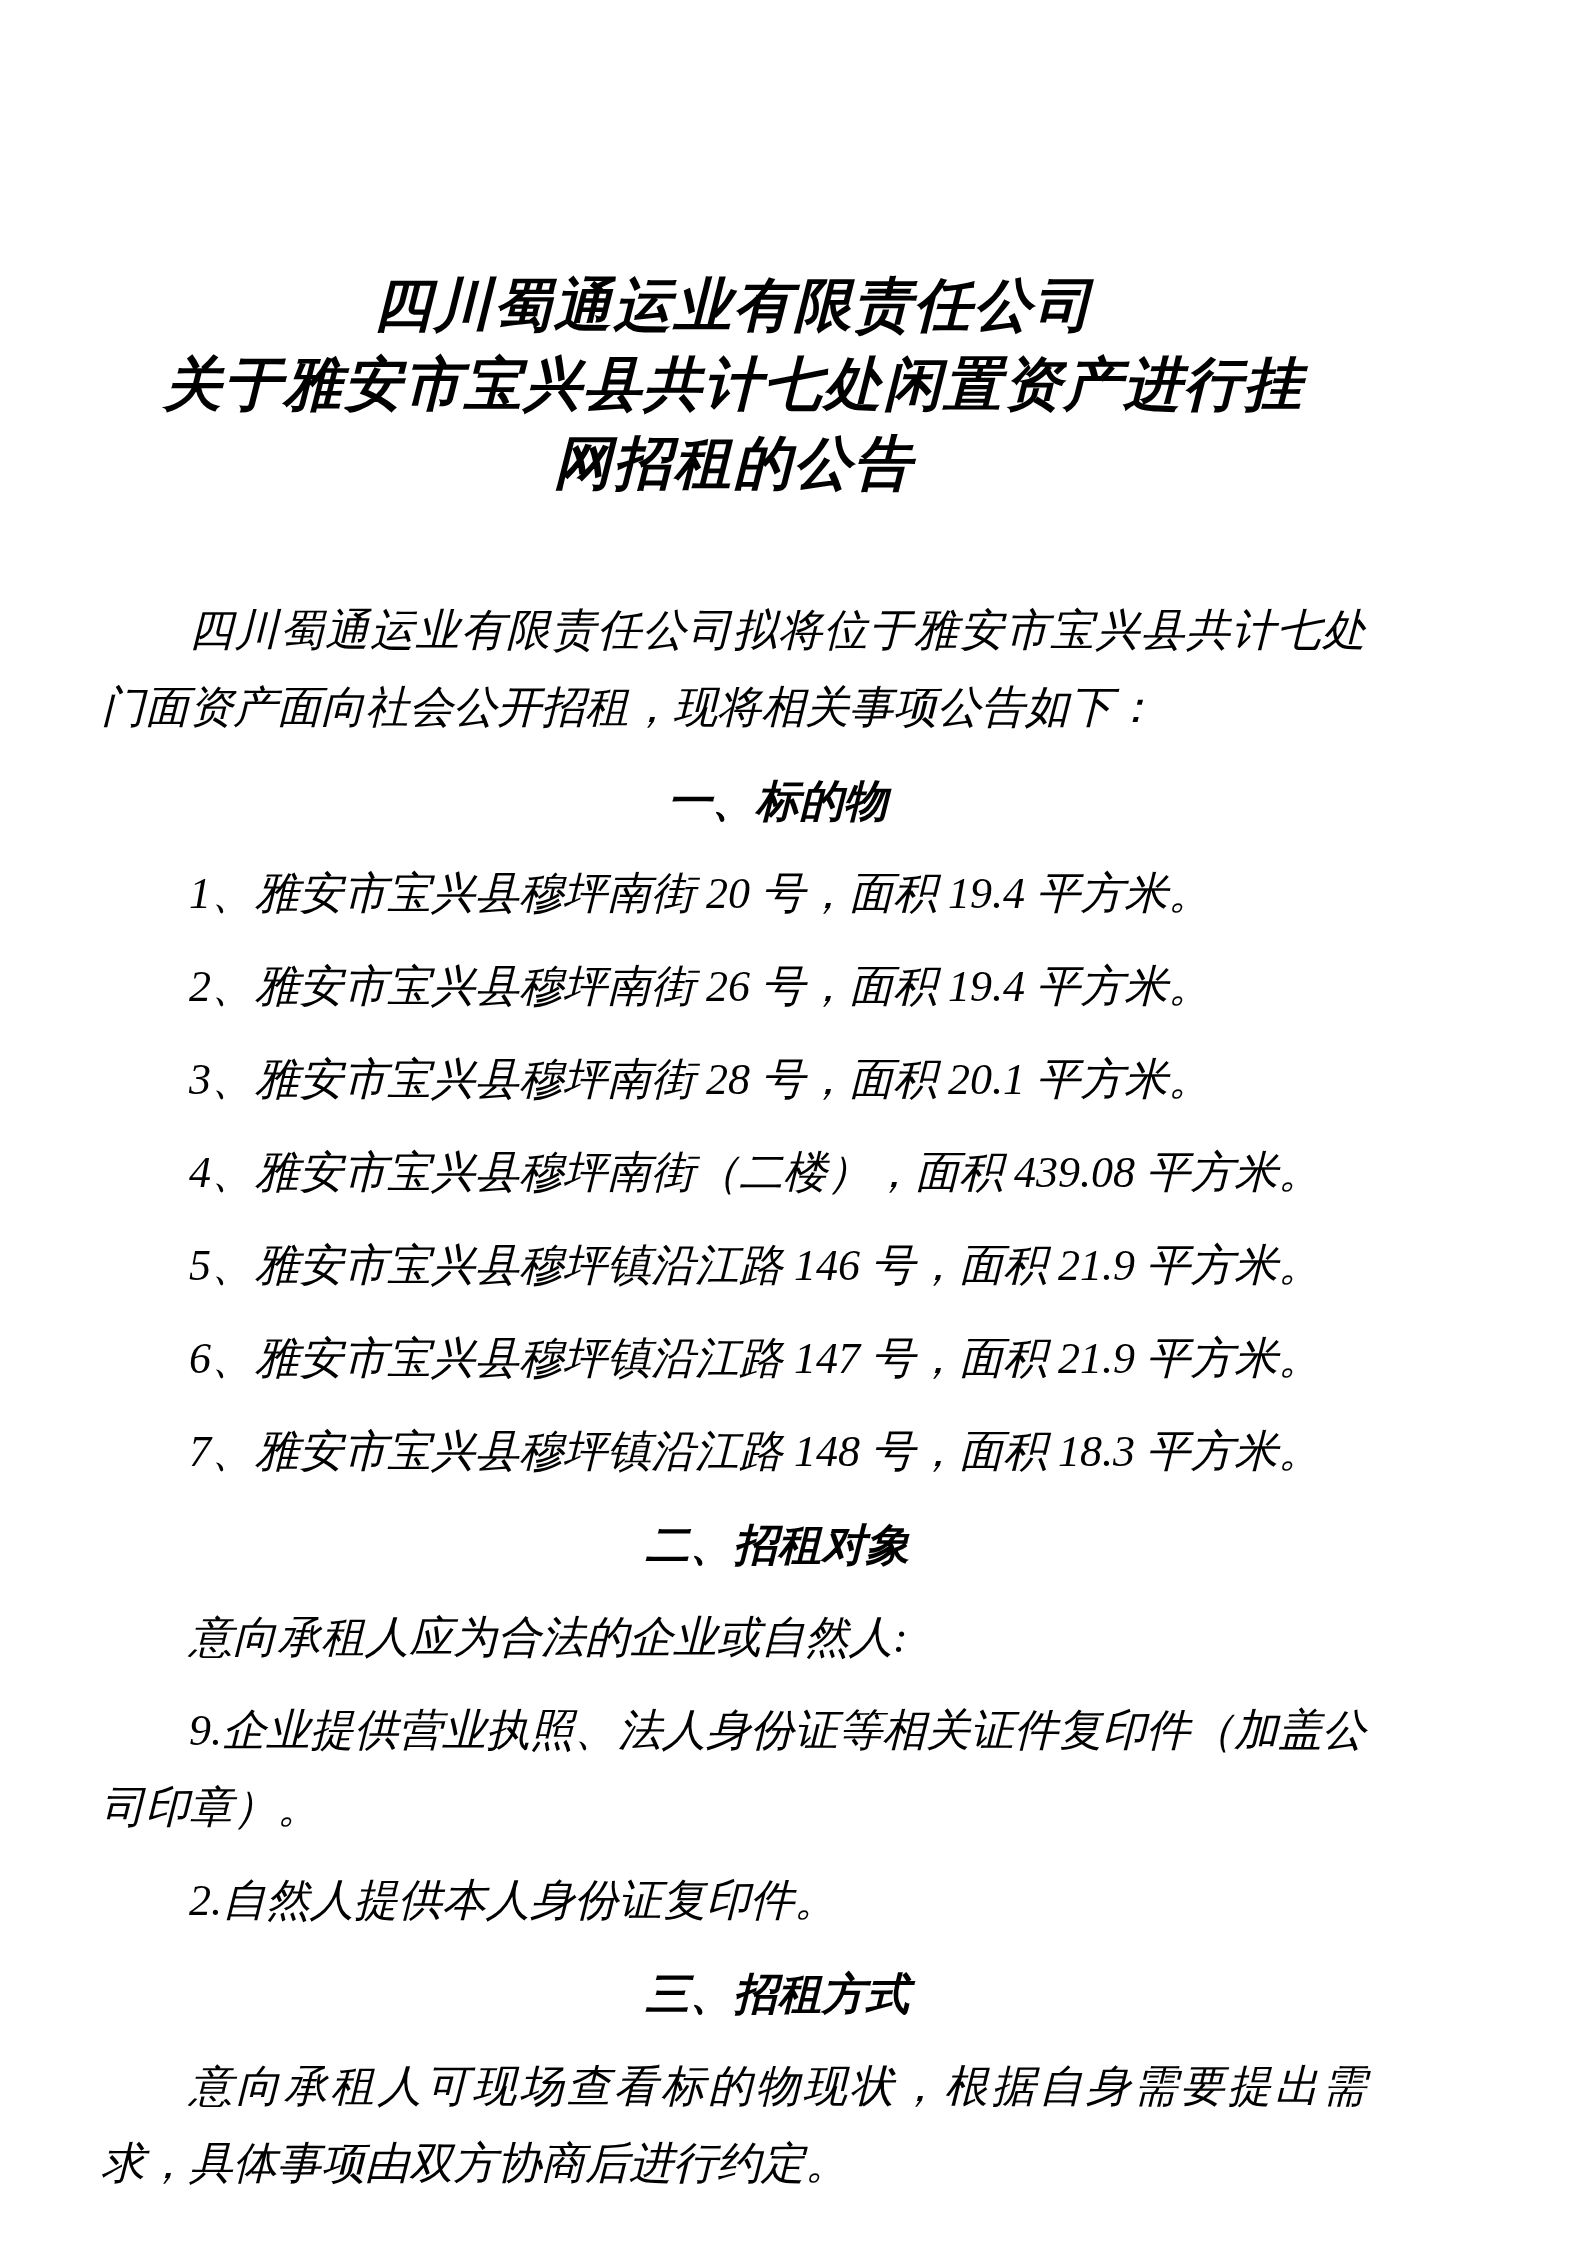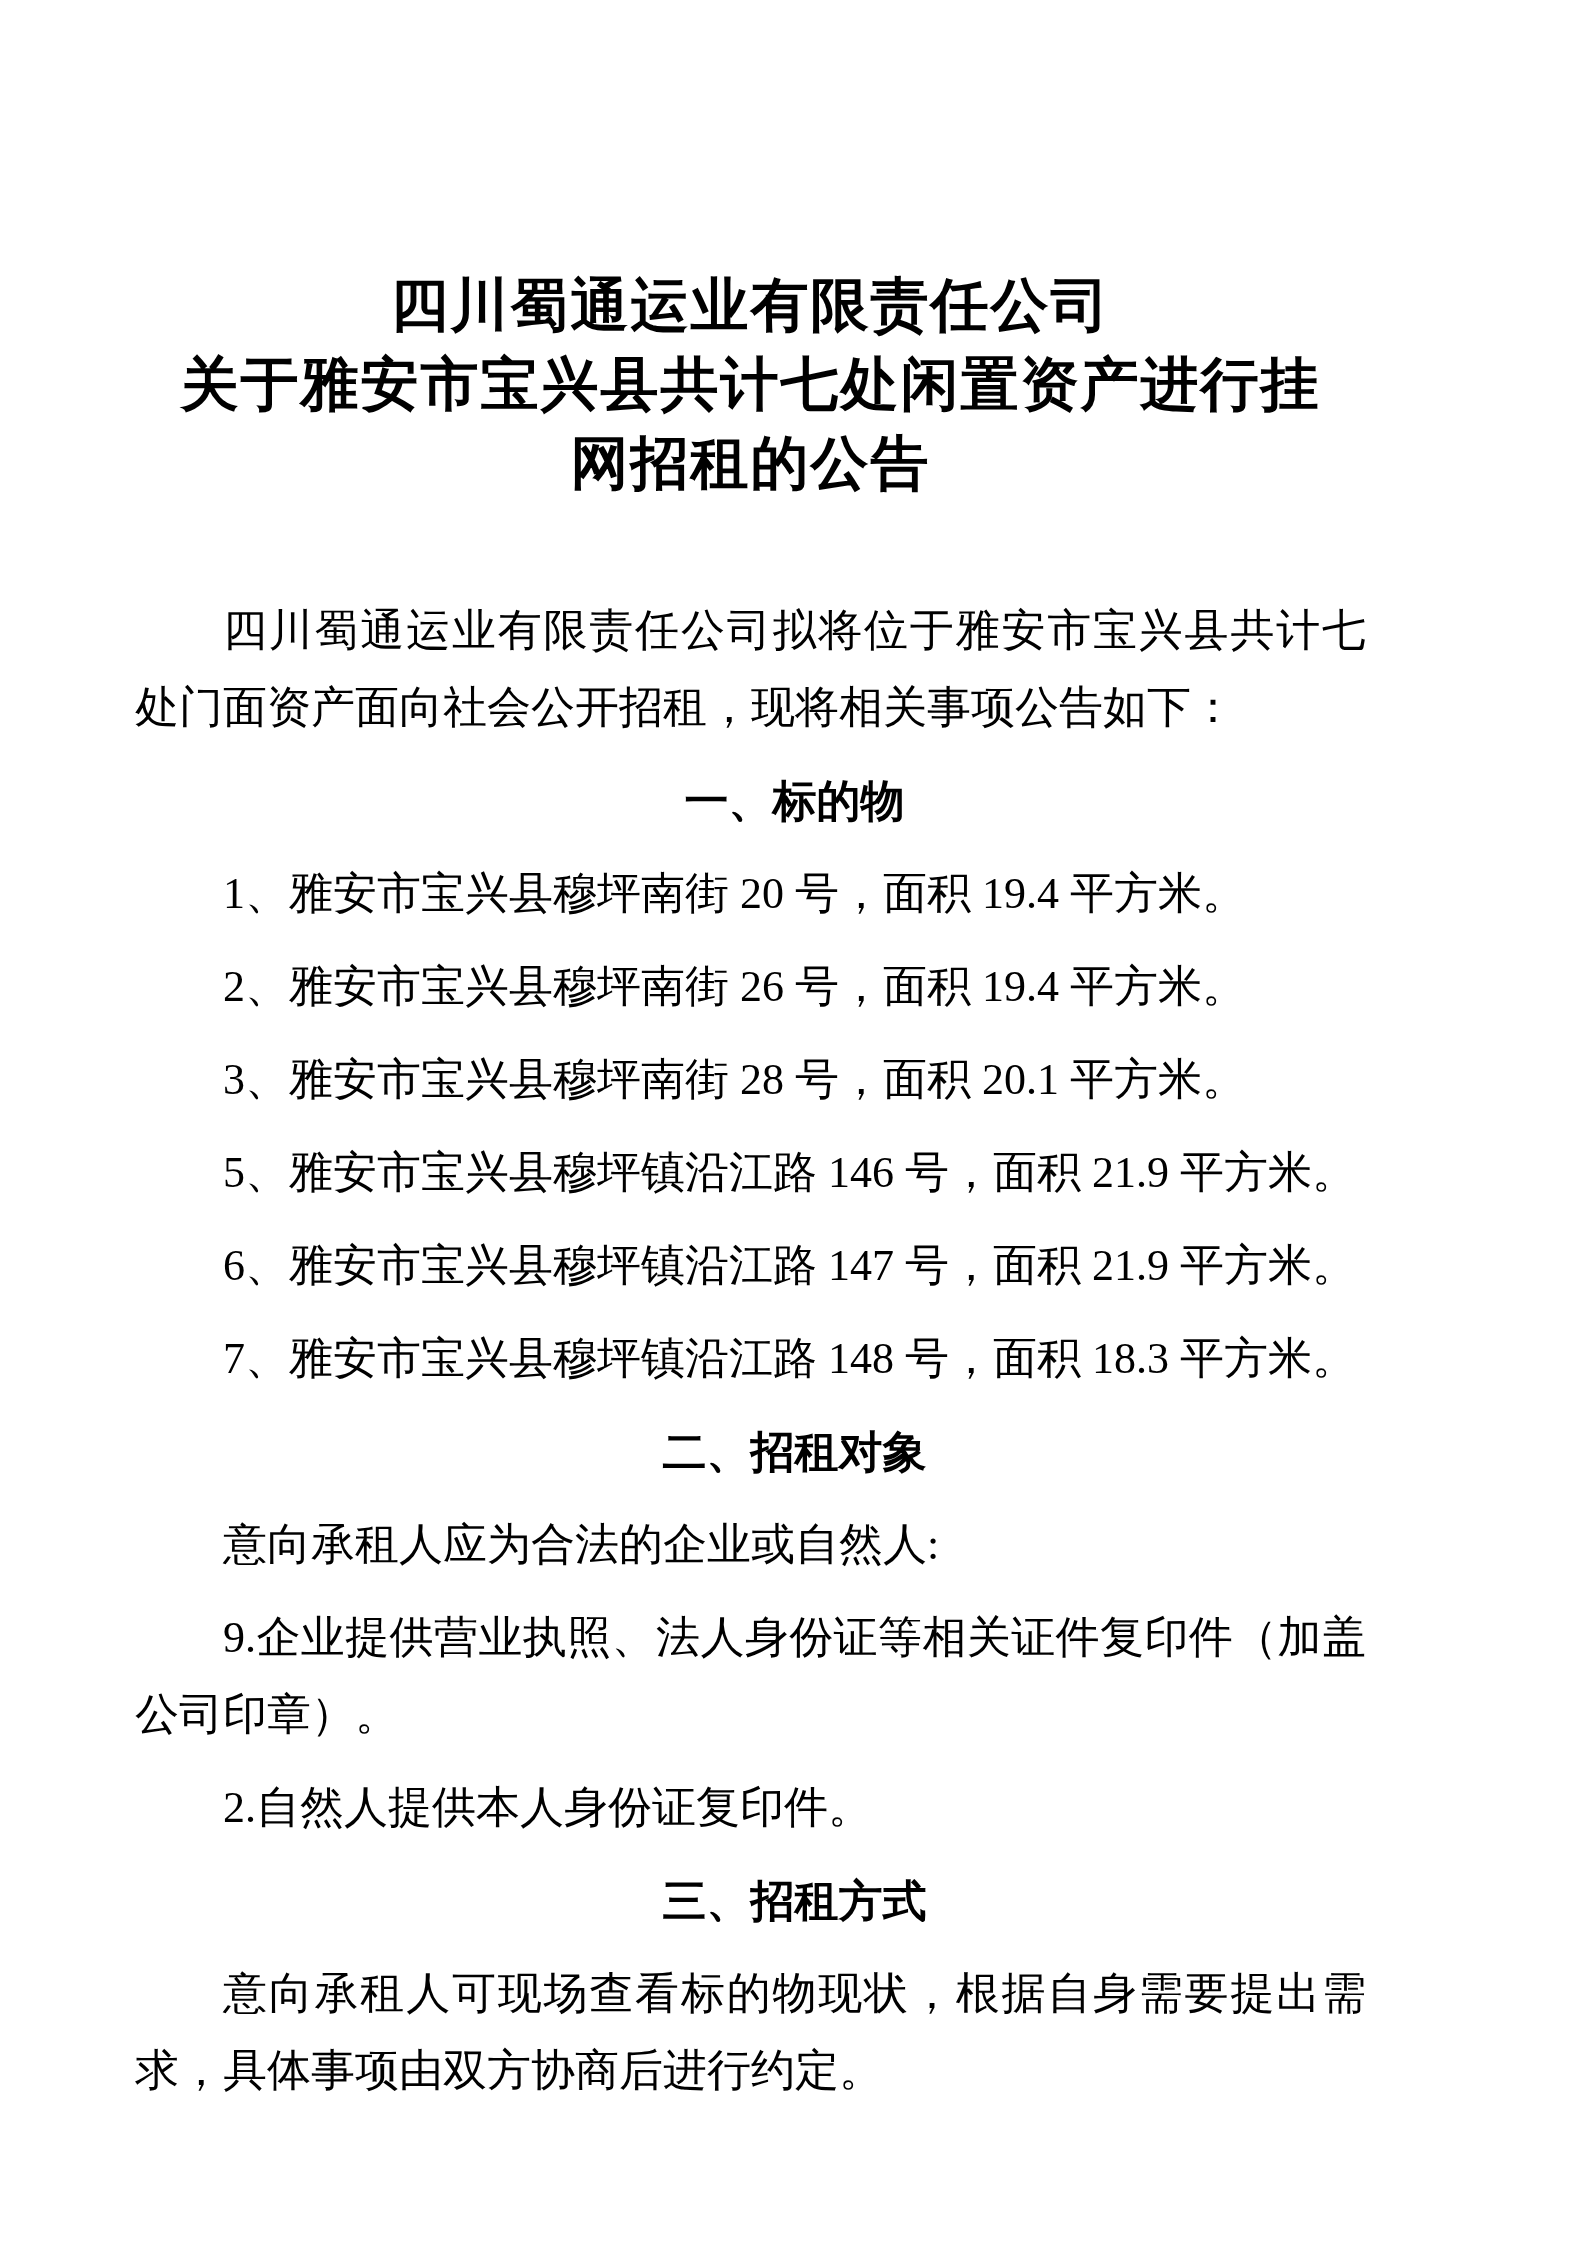--- a/index.html
+++ b/index.html
@@ -4,23 +4,24 @@
 <style>
   html, body { margin: 0; padding: 0; background: #ffffff; }
   .page {
     position: relative;
     width: 1587px;
     height: 2245px;
     margin: 0 auto;
     background: #ffffff;
     color: #000000;
     box-sizing: border-box;
-    padding: 266px 205px 0 119px;
+    padding: 266px 205px 0 85px;
     overflow: hidden;
     font-family: "Liberation Serif", serif;
+    font-style: italic;
   }
   .title {
     text-align: center;
     font-weight: bold;
     font-size: 58px;
     line-height: 79px;
     letter-spacing: 2px;
     margin: 0 0 89px 0;
     font-family: "Liberation Serif", serif;
   }
@@ -54,20 +55,21 @@
     <span class="t-line">关于雅安市宝兴县共计七处闲置资产进行挂</span>
     <span class="t-line">网招租的公告</span>
   </h1>
 
   <p class="para">四川蜀通运业有限责任公司拟将位于雅安市宝兴县共计七处门面资产面向社会公开招租，现将相关事项公告如下：</p>
 
   <p class="heading">一、标的物</p>
   <p class="para">1、雅安市宝兴县穆坪南街 20 号，面积 19.4 平方米。</p>
   <p class="para">2、雅安市宝兴县穆坪南街 26 号，面积 19.4 平方米。</p>
   <p class="para">3、雅安市宝兴县穆坪南街 28 号，面积 20.1 平方米。</p>
+  <p class="para">4、雅安市宝兴县穆坪南街（二楼），面积 439.08 平方米。</p>
   <p class="para">5、雅安市宝兴县穆坪镇沿江路 146 号，面积 21.9 平方米。</p>
   <p class="para">6、雅安市宝兴县穆坪镇沿江路 147 号，面积 21.9 平方米。</p>
   <p class="para">7、雅安市宝兴县穆坪镇沿江路 148 号，面积 18.3 平方米。</p>
 
   <p class="heading">二、招租对象</p>
   <p class="para">意向承租人应为合法的企业或自然人:</p>
   <p class="para">9.企业提供营业执照、法人身份证等相关证件复印件（加盖公司印章）。</p>
   <p class="para">2.自然人提供本人身份证复印件。</p>
 
   <p class="heading">三、招租方式</p>

